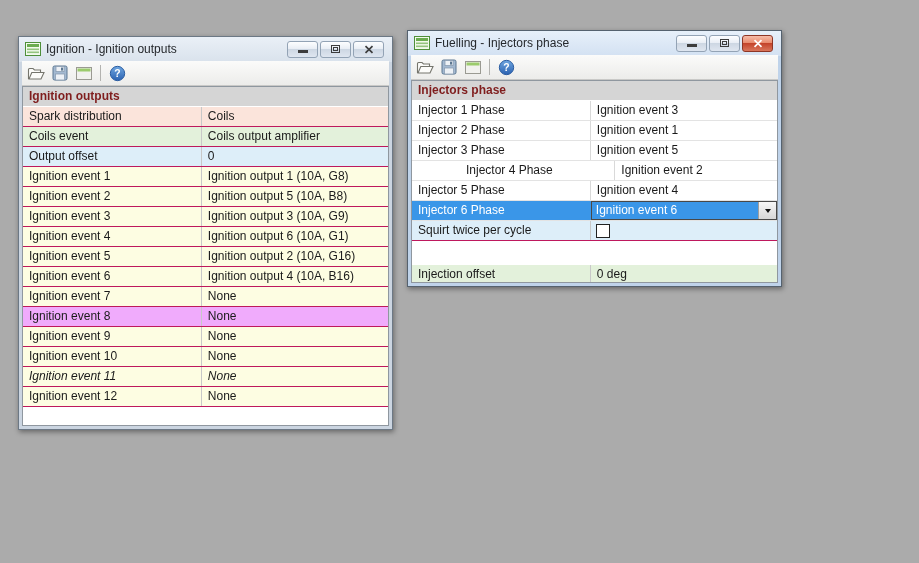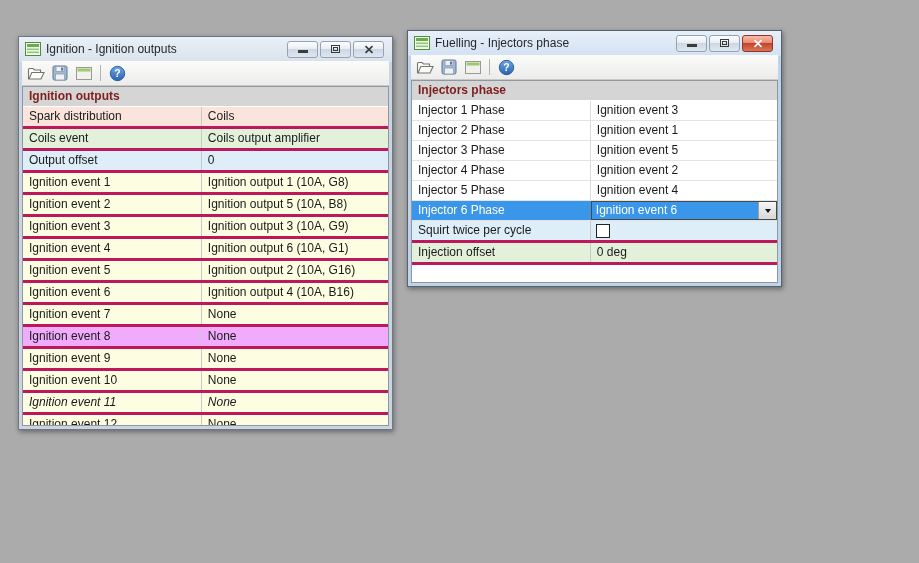--- a/index.html
+++ b/index.html
@@ -48,21 +48,21 @@
   .tsep{width:1px;height:16px;background:#B3B3B0;margin:0 2px;}
   .client{
     flex:1;background:#FFFFFF;border:1px solid #8F979F;
     display:flex;flex-direction:column;overflow:hidden;
   }
   .grid-header{
     height:19px;line-height:19px;flex:0 0 auto;
     background:#D5D5D5;color:#7f1d1d;font-weight:bold;
     padding-left:6px;border-bottom:1px solid #FFFFFF;
   }
-  .row{height:19px;display:flex;flex:0 0 auto;border-bottom:3px solid #be185d;}
+  .row{height:19px;display:flex;flex:0 0 auto;border-bottom:1px solid #be185d;}
   .row.row-light{border-bottom:1px solid #E3E3E3;}
   .cell{line-height:19px;white-space:nowrap;overflow:hidden;box-sizing:border-box;}
   .cell-label{width:49%;padding-left:6px;border-right:1px solid #C8C8C8;}
   .row-light .cell-label{border-right:1px solid #D9D9D9;}
   .cell-value{flex:1;padding-left:6px;}
   .row.selected .cell-label{background:#3A96E8;color:#FFFFFF;border-right-color:#3A96E8;}
   .row.selected{border-bottom:1px solid #E3E3E3;}
   .cell-value.has-control{padding:0;display:flex;align-items:center;}
   .combobox{
     flex:1;height:19px;border:1px solid #484848;display:flex;box-sizing:border-box;background:#fff;
@@ -278,21 +278,21 @@
           <div class="cell cell-value">Ignition event 3</div>
         </div>
         <div class="row row-light" style="background: rgb(255, 255, 255);">
           <div class="cell cell-label">Injector 2 Phase</div>
           <div class="cell cell-value">Ignition event 1</div>
         </div>
         <div class="row row-light" style="background: rgb(255, 255, 255);">
           <div class="cell cell-label">Injector 3 Phase</div>
           <div class="cell cell-value">Ignition event 5</div>
         </div>
-        <div class="row row-light" style="background: rgb(255, 255, 255);">
+        <div class="row row-light" style="background: rgb(255, 255, 255); padding-left: 48px;">
           <div class="cell cell-label">Injector 4 Phase</div>
           <div class="cell cell-value">Ignition event 2</div>
         </div>
         <div class="row row-light" style="background: rgb(255, 255, 255);">
           <div class="cell cell-label">Injector 5 Phase</div>
           <div class="cell cell-value">Ignition event 4</div>
         </div>
         <div class="row row-light selected" style="background: rgb(255, 255, 255);">
           <div class="cell cell-label">Injector 6 Phase</div>
           <div class="cell cell-value has-control">
@@ -303,19 +303,19 @@
               </div>
             </div>
           </div>
         </div>
         <div class="row" style="background: rgb(221, 238, 249);">
           <div class="cell cell-label">Squirt twice per cycle</div>
           <div class="cell cell-value has-control">
             <div class="checkbox"></div>
           </div>
         </div>
-        <div class="row" style="background: rgb(227, 241, 219);">
+        <div class="row" style="background: rgb(227, 241, 219); margin-top: 24px;">
           <div class="cell cell-label">Injection offset</div>
           <div class="cell cell-value">0 deg</div>
         </div>
       </div>
   </div>
 </div>
 
 </body></html>

